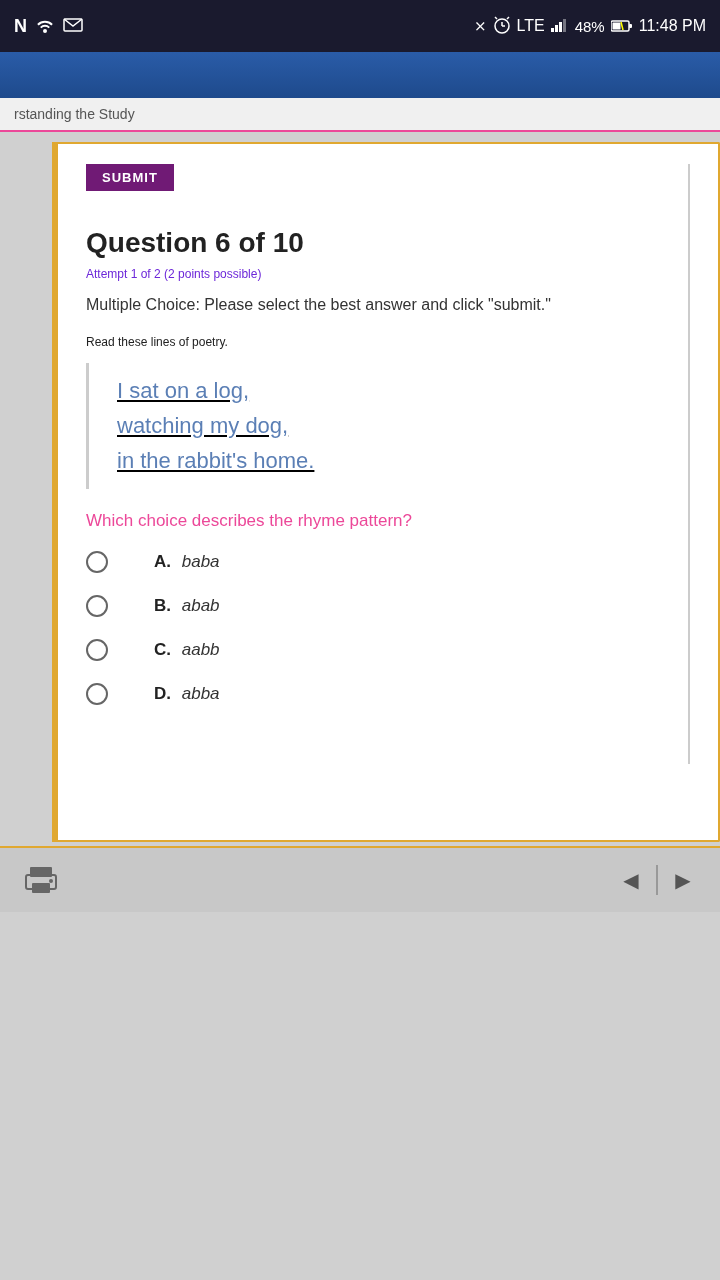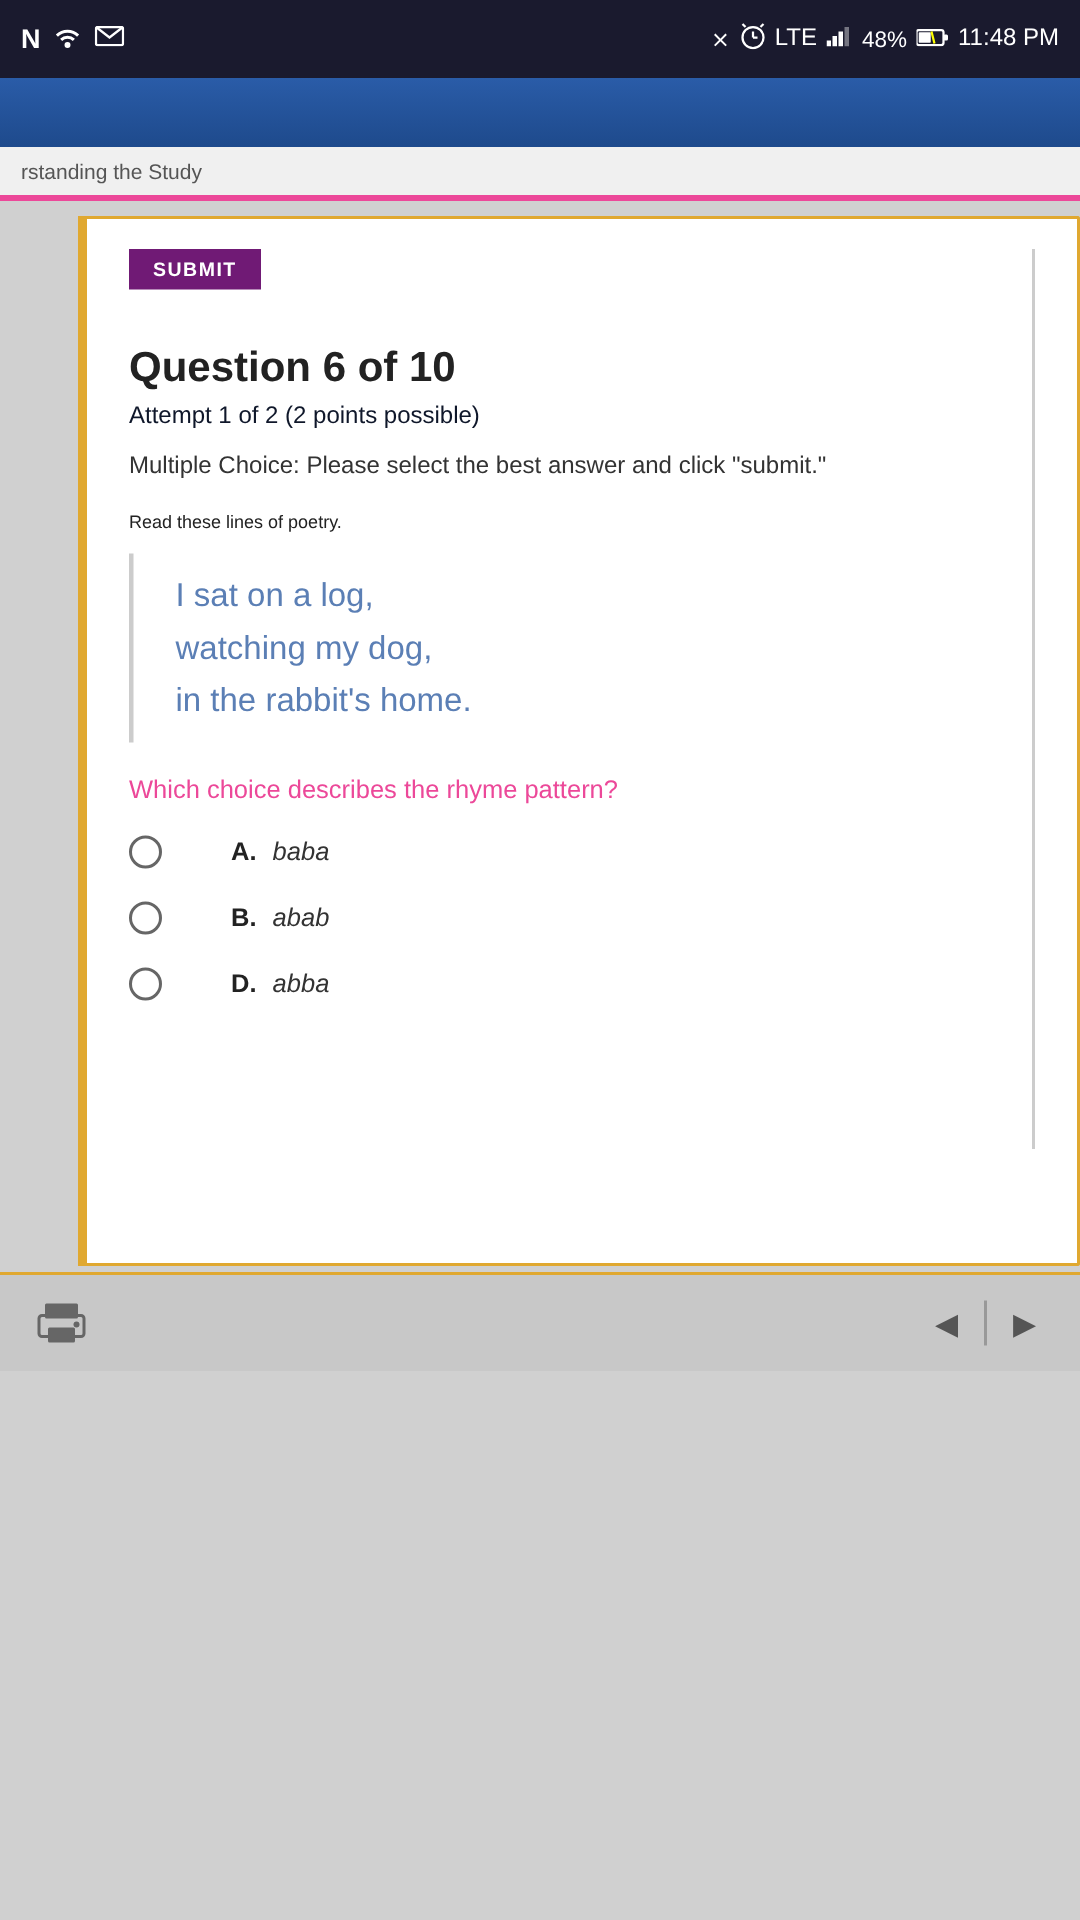--- a/index.html
+++ b/index.html
@@ -44,21 +44,21 @@
       background: linear-gradient(180deg, #2a5ca8 0%, #1e4a8c 100%);
     }
 
     
     .breadcrumb-bar {
       width: 720px;
       background: #f0f0f0;
       padding: 8px 14px;
       font-size: 14px;
       color: #555;
-      border-bottom: 4px solid #ec4899;
+      border-bottom: 2px solid #ec4899;
     }
 
     
     .main-container {
       width: 720px;
       background: #d0d0d0;
       padding: 10px 0 0 0;
     }
 
     
@@ -88,22 +88,22 @@
     
     .question-title {
       font-size: 28px;
       font-weight: bold;
       color: #222;
       margin-bottom: 8px;
     }
 
     
     .attempt-line {
-      font-size: 16px;
-      color: #0f172a;
+      font-size: 12px;
+      color: #6d28d9;
       margin-bottom: 12px;
     }
 
     
     .instructions {
       font-size: 16px;
       color: #333;
       margin-bottom: 18px;
       line-height: 1.5;
     }
@@ -116,20 +116,21 @@
       font-size: 12px;
       color: #222;
       margin-bottom: 14px;
     }
 
     
     .poetry-block {
       border-left: 3px solid #ccc;
       padding: 10px 0 10px 28px;
       margin-bottom: 22px;
+      text-decoration: underline;
     }
     .poetry-line {
       font-size: 22px;
       color: #5b7fb5;
       line-height: 1.6;
     }
 
     
     .question-text {
       font-size: 17px;
@@ -329,20 +330,27 @@
           </div>
 
           <div class="answer-option">
             <div class="radio-circle"></div>
             <span class="option-label">
               <span class="option-letter">B.</span>
               <span class="option-value">abab</span>
             </span>
           </div>
 
+          <div class="answer-option">
+            <div class="radio-circle"></div>
+            <span class="option-label">
+              <span class="option-letter">C.</span>
+              <span class="option-value">aabb</span>
+            </span>
+          </div>
 
           <div class="answer-option">
             <div class="radio-circle"></div>
             <span class="option-label">
               <span class="option-letter">D.</span>
               <span class="option-value">abba</span>
             </span>
           </div>
         </div>
 

